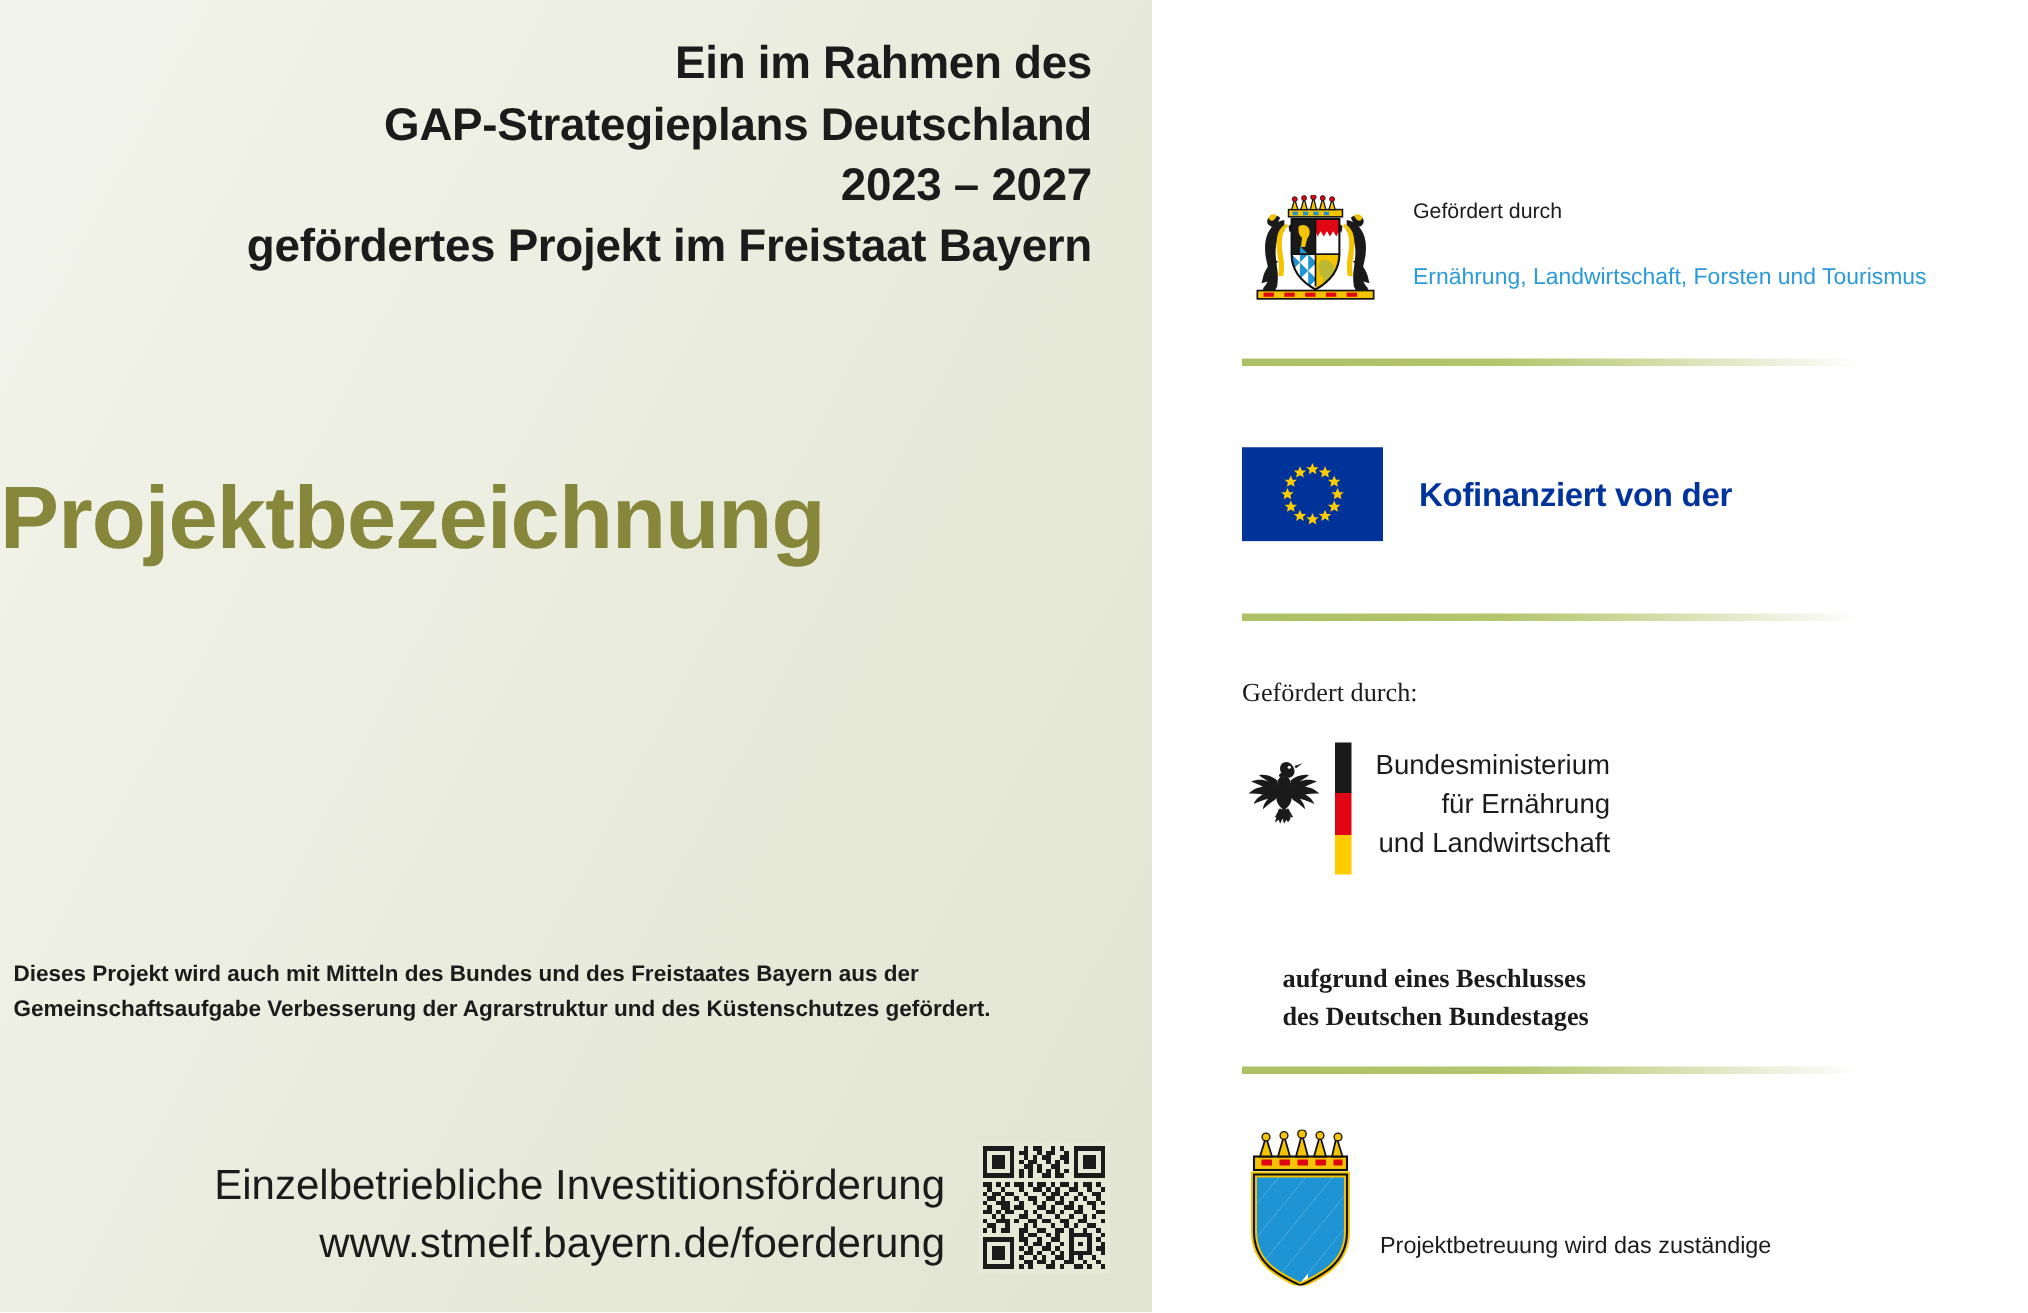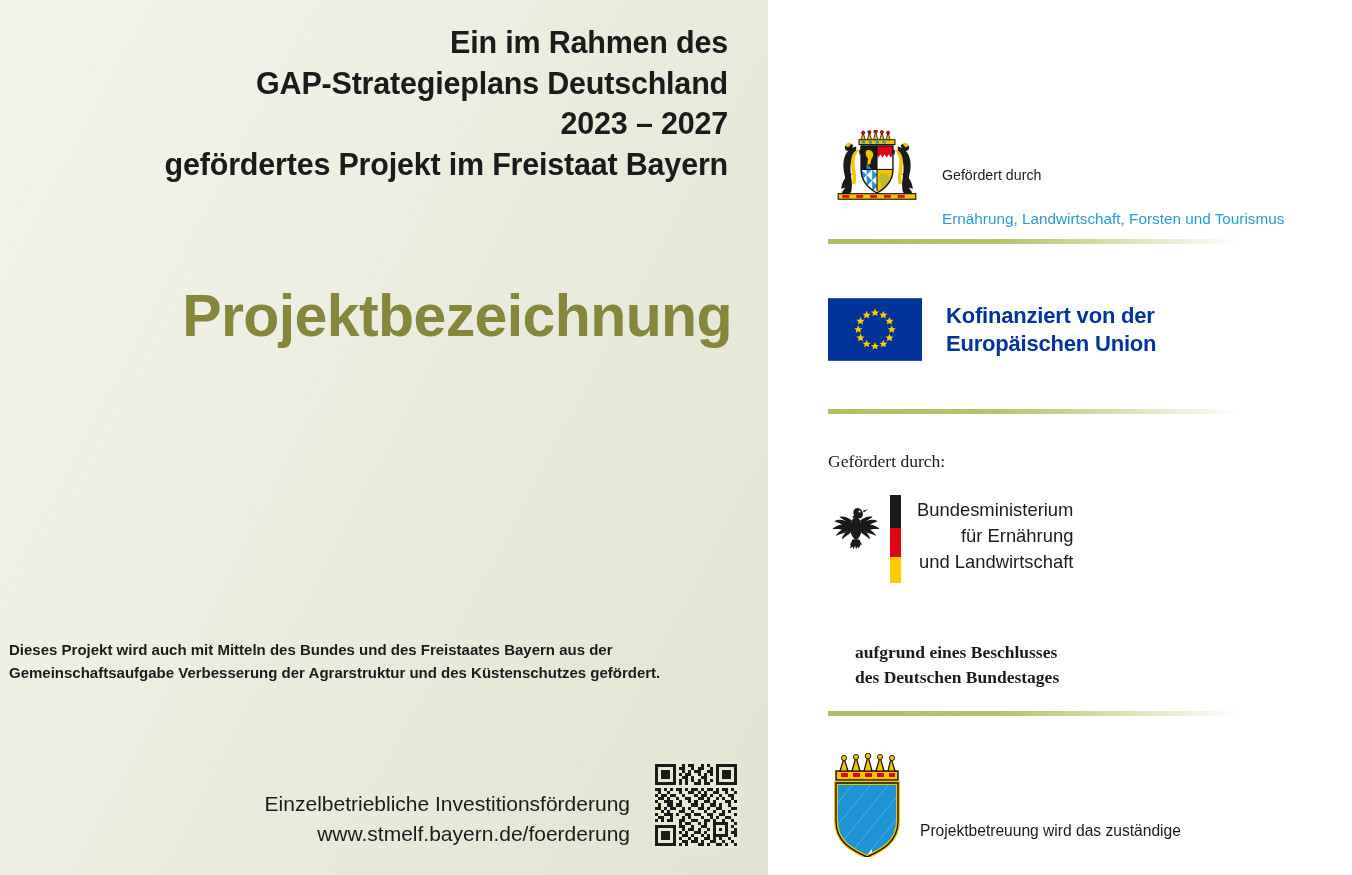--- a/index.html
+++ b/index.html
@@ -48,22 +48,22 @@
     font-weight: 700;
     line-height: 1.33;
     letter-spacing: -0.2px;
   }
   .heading-block .hl { display: block; white-space: nowrap; }
 
   .project-title {
     position: absolute;
     left: 0;
     right: 36px;
-    top: 284px;
-    text-align: right;
+    top: 313px;
+    text-align: left;
     color: #86873a;
     font-size: 59px;
     font-weight: 700;
     letter-spacing: -0.6px;
     line-height: 1.1;
     white-space: nowrap;
   }
 
   .gak-note {
     position: absolute;
@@ -84,21 +84,21 @@
     bottom: 26px;
     width: 710px;
     display: flex;
     align-items: flex-end;
     justify-content: flex-end;
     gap: 22px;
   }
   .footer-text {
     text-align: right;
     color: #1b1b1b;
-    font-size: 21px;
+    font-size: 28px;
     font-weight: 400;
     line-height: 1.42;
   }
   .footer-text .fl { display: block; white-space: nowrap; }
 
   .qr {
     width: 88px;
     height: 88px;
     flex: 0 0 auto;
     display: block;
@@ -129,21 +129,21 @@
 
   
   .blk-stmelf {
     position: absolute;
     left: 60px;
     top: 130px;
     display: flex;
     align-items: flex-start;
     gap: 16px;
   }
-  .stmelf-text { padding-top: 2px; margin-top: 34px; }
+  .stmelf-text { padding-top: 2px; }
   .gefoerdert-durch {
     color: #1b1b1b;
     font-size: 14.2px;
     line-height: 1.3;
     margin-bottom: 24px;
   }
   .stmelf-name {
     color: #2b9ad8;
     font-size: 15.3px;
     font-weight: 500;
@@ -459,21 +459,20 @@
               </g>
             <g transform="rotate(330) translate(0,-16) rotate(-330)">
                 <path d="M0,-4 1.18,-1.24 4,-1.24 1.9,0.47 2.4,3.24 0,1.7 -2.4,3.24 -1.9,0.47 -4,-1.24 -1.18,-1.24z"></path>
               </g>
           </g>
         </g>
       </svg>
 
       <div class="eu-text">
         <span class="el">Kofinanziert von der</span>
-        <span class="el">Europäischen Union</span>
       </div>
     </div>
 
     <div class="divider d2"></div>
 
     <div class="blk-bmel-label">Gefördert durch:</div>
 
     <div class="blk-bmel">
       <svg class="eagle" viewBox="0 0 64 64">
         <g fill="#1a1a1a">

